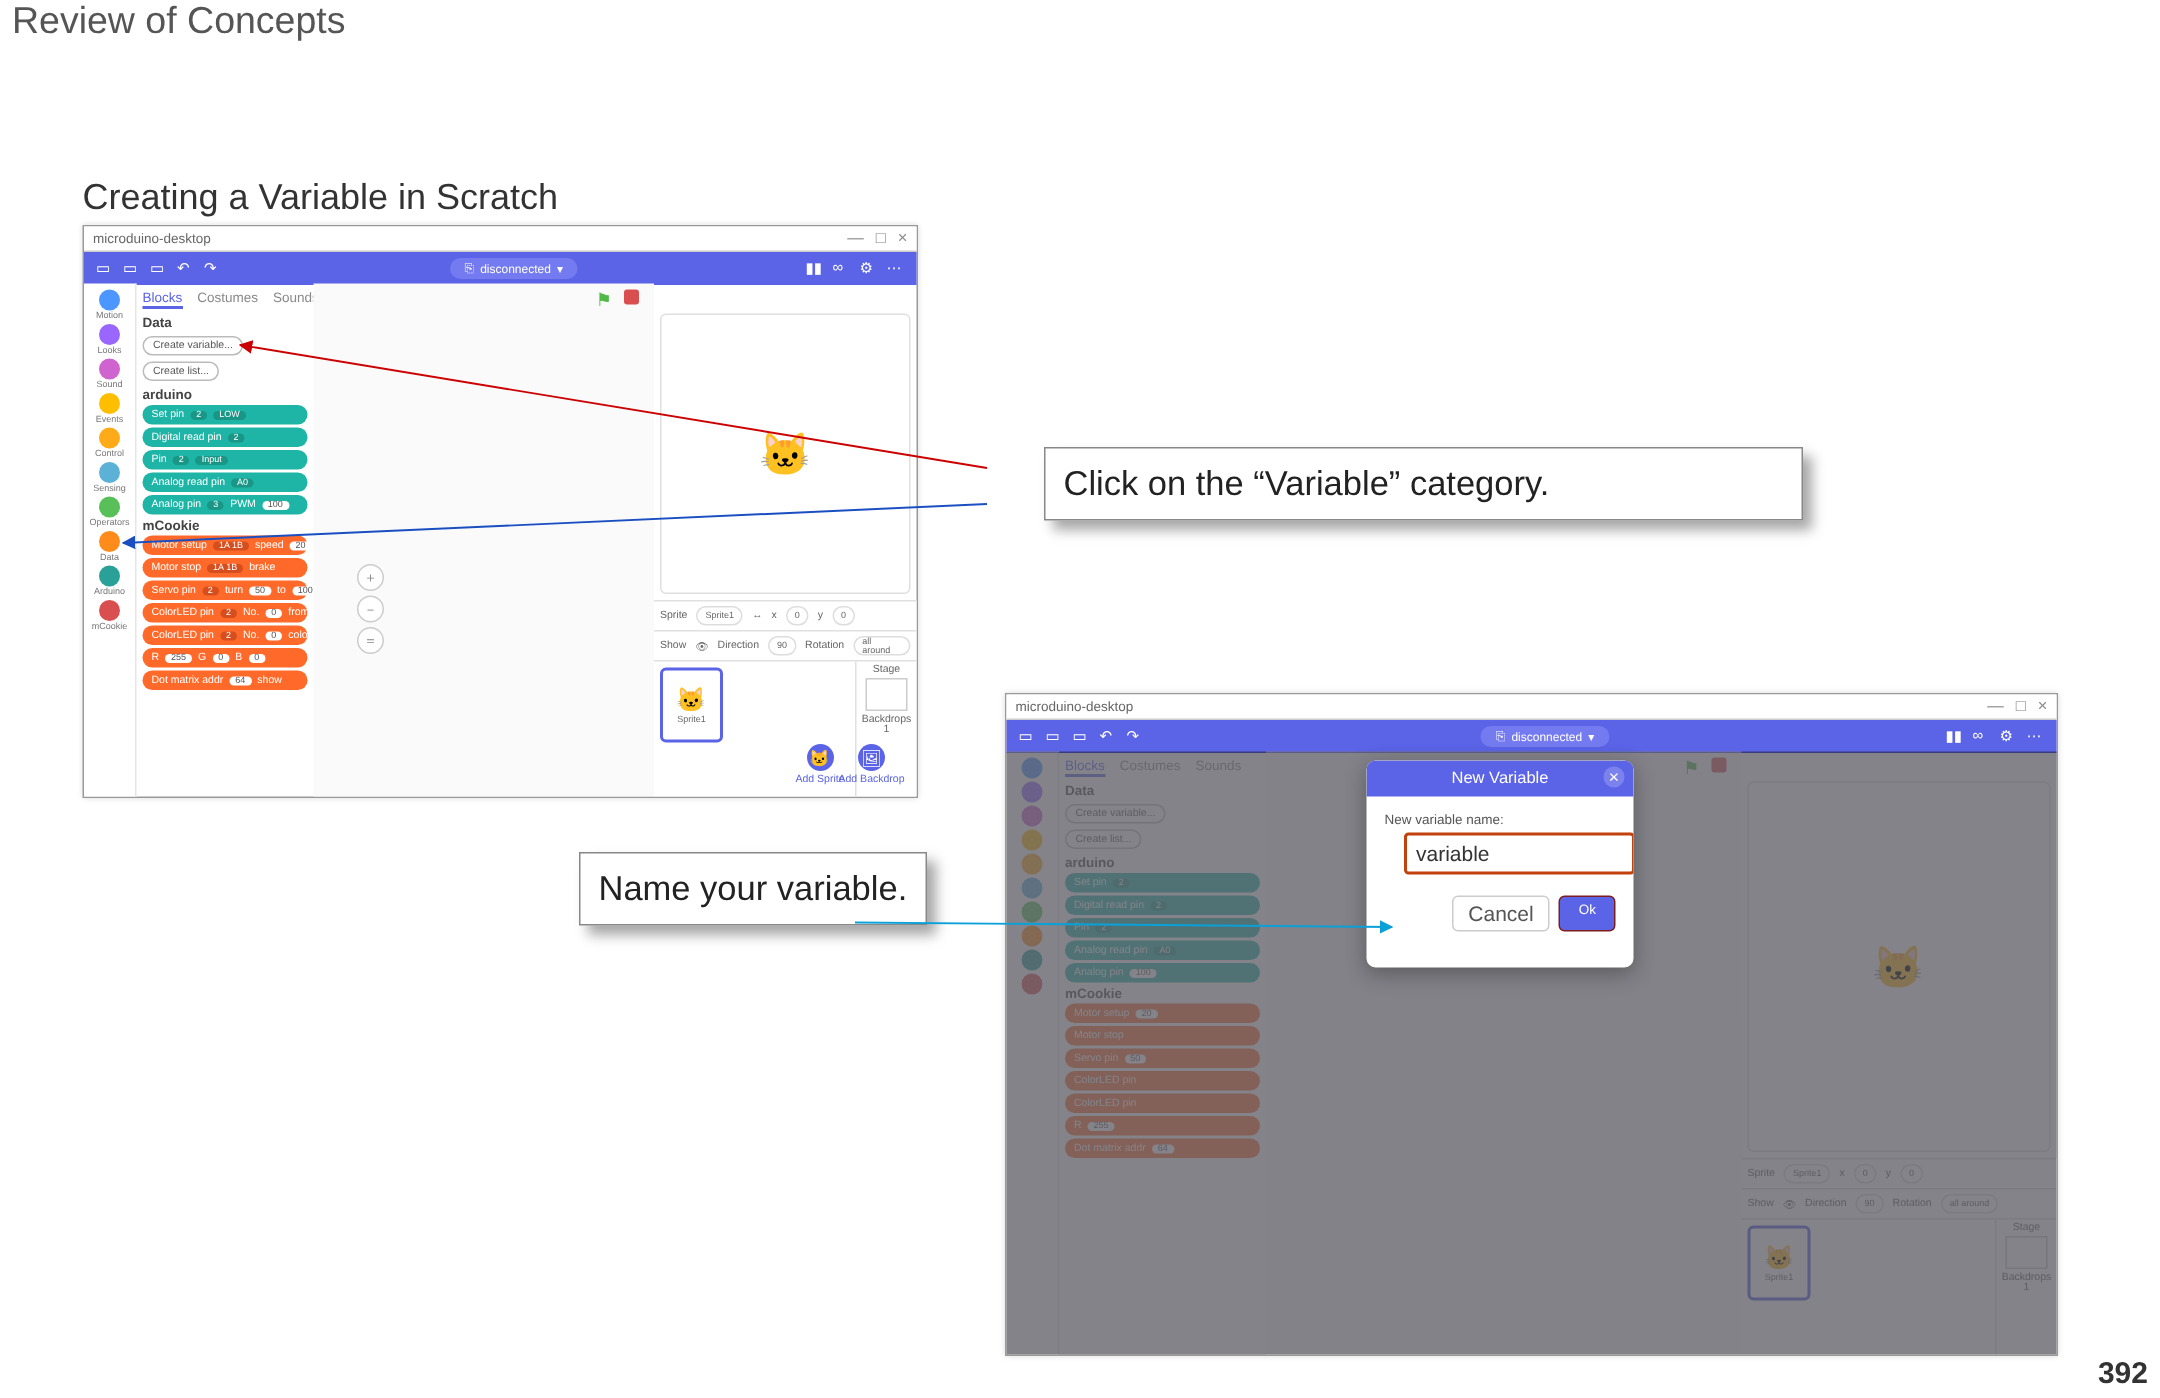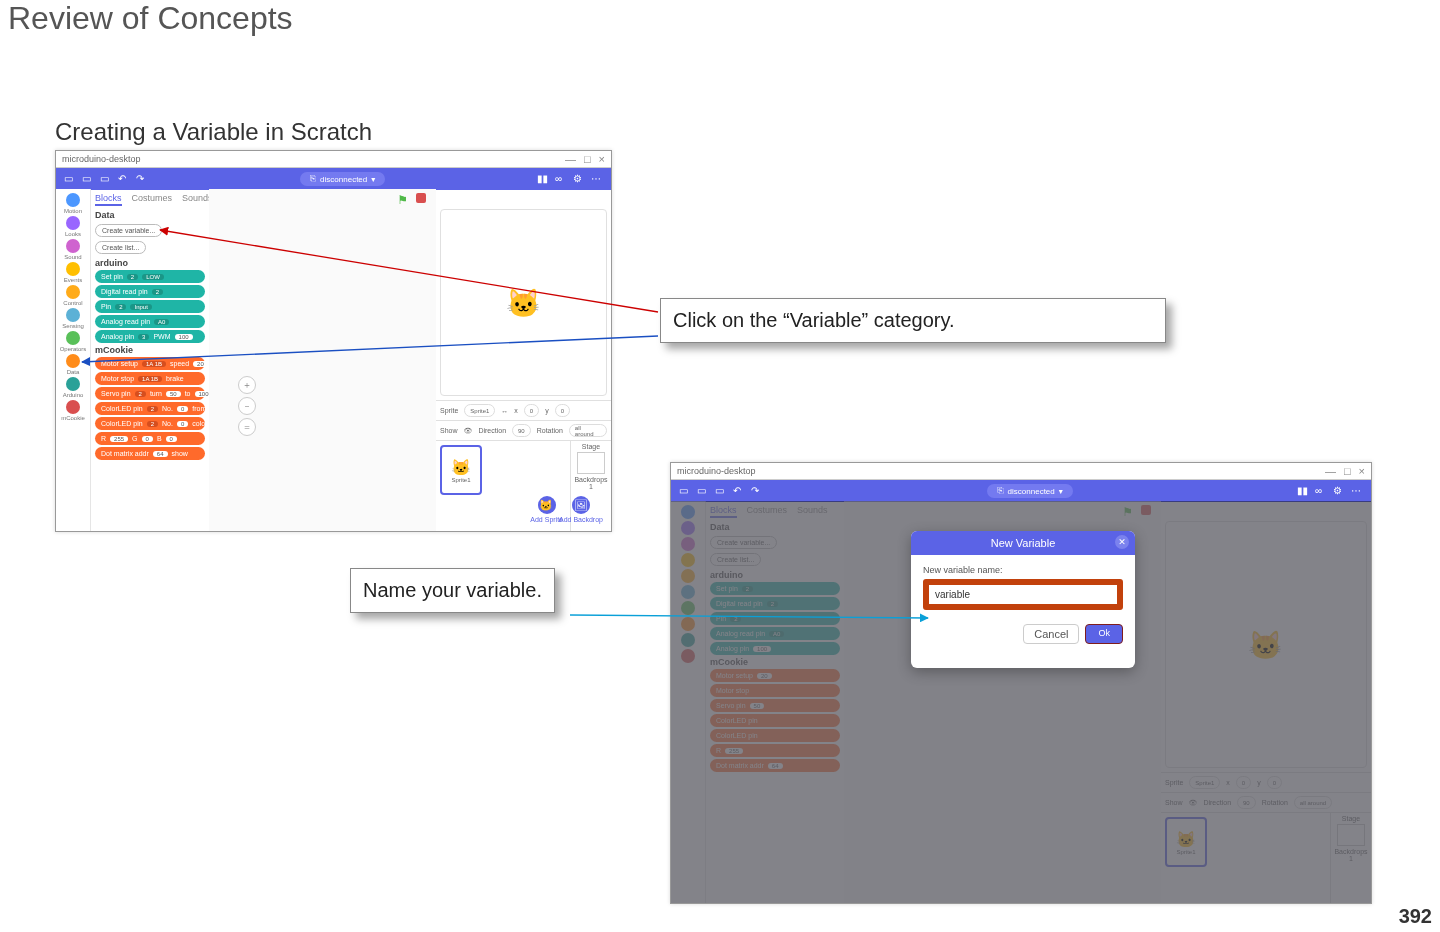--- a/index.html
+++ b/index.html
@@ -1,22 +1,22 @@
 <!DOCTYPE html>
 <html><head>
 <meta charset="utf-8">
 <style>
   html,body{margin:0;padding:0;background:#fff;font-family:Arial,Helvetica,sans-serif;color:#333;}
   .page{position:relative;width:1440px;height:932px;overflow:hidden;}
-  .page-title{position:absolute;left:8px;top:0px;font-size:32px;color:#555;}
+  .page-title{position:absolute;left:8px;top:0px;font-size:25px;color:#555;}
   .subtitle{position:absolute;left:55px;top:118px;font-size:24px;font-weight:normal;color:#333;}
   .page-num{position:absolute;right:8px;bottom:4px;font-size:20px;font-weight:bold;color:#333;}
 
   
-  .callout{position:absolute;background:#fff;border:1px solid #888;padding:8px 12px;font-size:20px;color:#222;box-shadow:6px 6px 8px rgba(0,0,0,.35);line-height:1.35;}
+  .callout{position:absolute;background:#fff;border:1px solid #888;padding:8px 12px;font-size:23px;color:#222;box-shadow:6px 6px 8px rgba(0,0,0,.35);line-height:1.35;margin-left:36px;}
   .callout1{left:660px;top:298px;width:480px;}
   .callout2{left:350px;top:568px;}
 
   
   .win{position:absolute;border:1px solid #999;background:#fff;box-shadow:0 0 4px rgba(0,0,0,.15);}
   .win1{left:55px;top:150px;width:555px;height:380px;}
   .win2{left:670px;top:462px;width:700px;height:440px;}
 
   .titlebar{height:16px;background:#fff;border-bottom:1px solid #ccc;display:flex;align-items:center;justify-content:space-between;padding:0 6px;font-size:9px;color:#666;}
   .titlebar .wctrls{display:flex;gap:8px;font-size:11px;color:#888;}
@@ -60,27 +60,27 @@
   .splist{flex:1;padding:4px;display:flex;gap:4px;}
   .spitem{border:2px solid #5b63e6;border-radius:4px;width:38px;height:46px;display:flex;flex-direction:column;align-items:center;justify-content:center;font-size:6px;color:#666;}
   .zoombtns{position:absolute;right:180px;bottom:95px;display:flex;flex-direction:column;gap:3px;}
   .zb{width:16px;height:16px;border:1px solid #ccc;border-radius:50%;background:#fff;display:flex;align-items:center;justify-content:center;font-size:9px;color:#888;}
   .addspr{position:absolute;right:48px;bottom:8px;color:#5b63e6;font-size:7px;display:flex;flex-direction:column;align-items:center;}
   .addbd{position:absolute;right:8px;bottom:8px;color:#5b63e6;font-size:7px;display:flex;flex-direction:column;align-items:center;}
   .circbtn{width:18px;height:18px;border-radius:50%;background:#5b63e6;color:#fff;display:flex;align-items:center;justify-content:center;margin-bottom:2px;font-size:11px;}
 
   
   .overlay{position:absolute;inset:38px 0 0 0;background:rgba(30,30,40,.55);}
-  .modal{position:absolute;left:240px;top:68px;width:224px;background:#fff;border-radius:6px;overflow:hidden;box-shadow:0 4px 14px rgba(0,0,0,.3);}
+  .modal{position:absolute;left:240px;top:44px;width:178px;background:#fff;border-radius:6px;overflow:hidden;box-shadow:0 4px 14px rgba(0,0,0,.3);}
   .mhead{background:#5b63e6;color:#fff;font-size:11px;text-align:center;padding:6px 0;position:relative;}
   .mclose{position:absolute;right:6px;top:4px;width:14px;height:14px;border-radius:50%;background:#7b82ee;color:#fff;font-size:9px;display:flex;align-items:center;justify-content:center;}
   .mbody{padding:10px 12px 24px;font-size:9px;color:#555;}
-  .minput{width:100%;border:6px solid #c2410c;border-radius:3px;padding:4px 6px;font-size:10px;color:#333;margin-top:4px;box-sizing:border-box;}
+  .minput{width:100%;border:2px solid #c2410c;border-radius:3px;padding:4px 6px;font-size:14px;color:#333;margin-top:4px;box-sizing:border-box;margin-left:13px;}
   .mbtns{display:flex;justify-content:flex-end;gap:6px;margin-top:14px;}
-  .mbcancel{background:#fff;border:1px solid #ccc;border-radius:4px;padding:3px 10px;font-size:11px;color:#555;}
+  .mbcancel{background:#fff;border:1px solid #ccc;border-radius:4px;padding:3px 10px;font-size:14px;color:#555;}
   .mbok{background:#5b63e6;border:1px solid #7f1d1d;border-radius:4px;padding:3px 12px;font-size:9px;color:#fff;}
 
   
   .arrows{position:absolute;left:0;top:0;width:1440px;height:932px;pointer-events:none;}
 </style>
 </head>
 <body>
 
 <div class="page">
   <div class="page-title">Review of Concepts</div>

